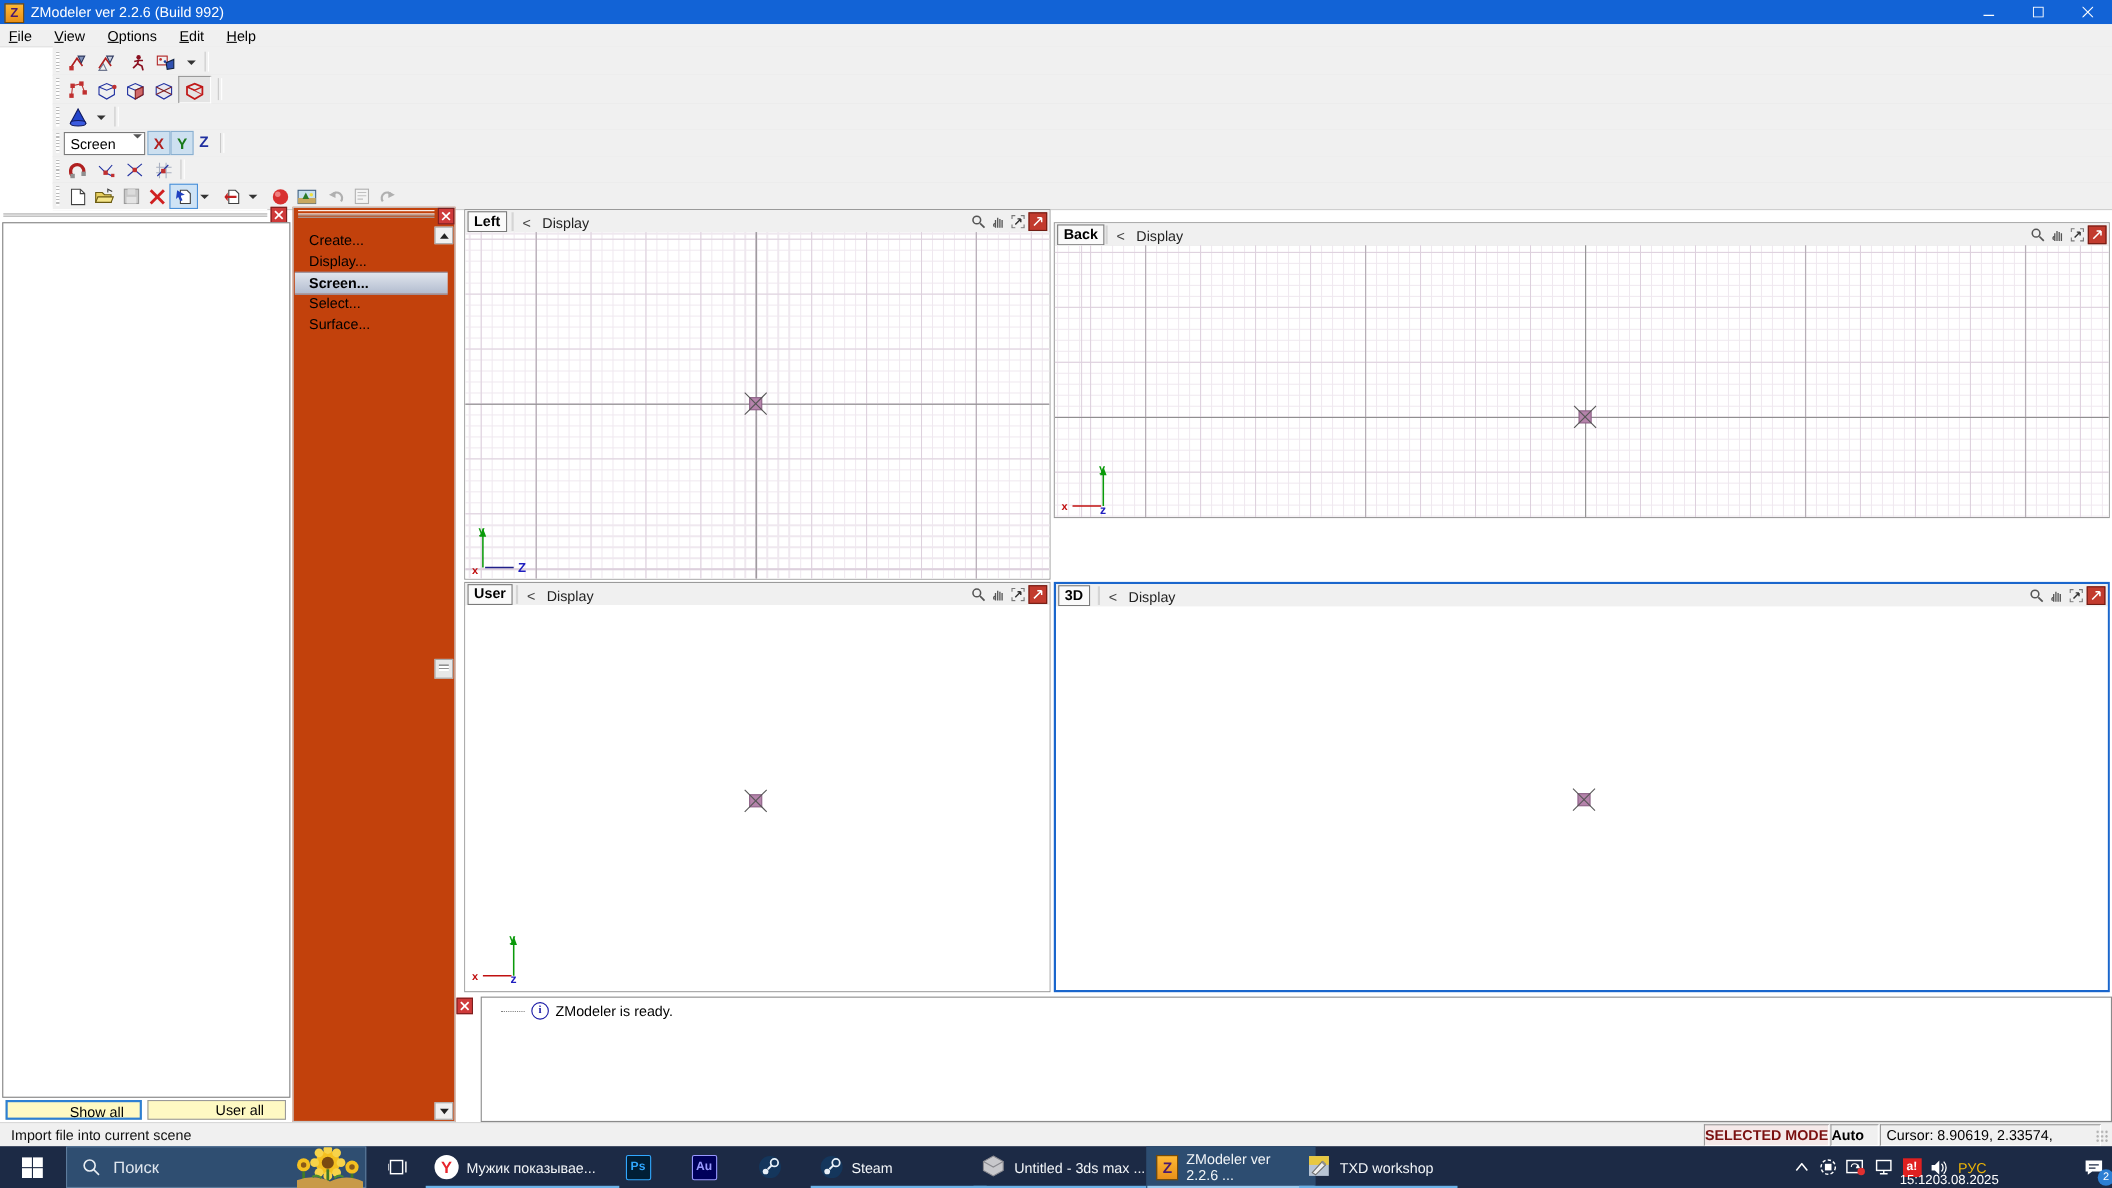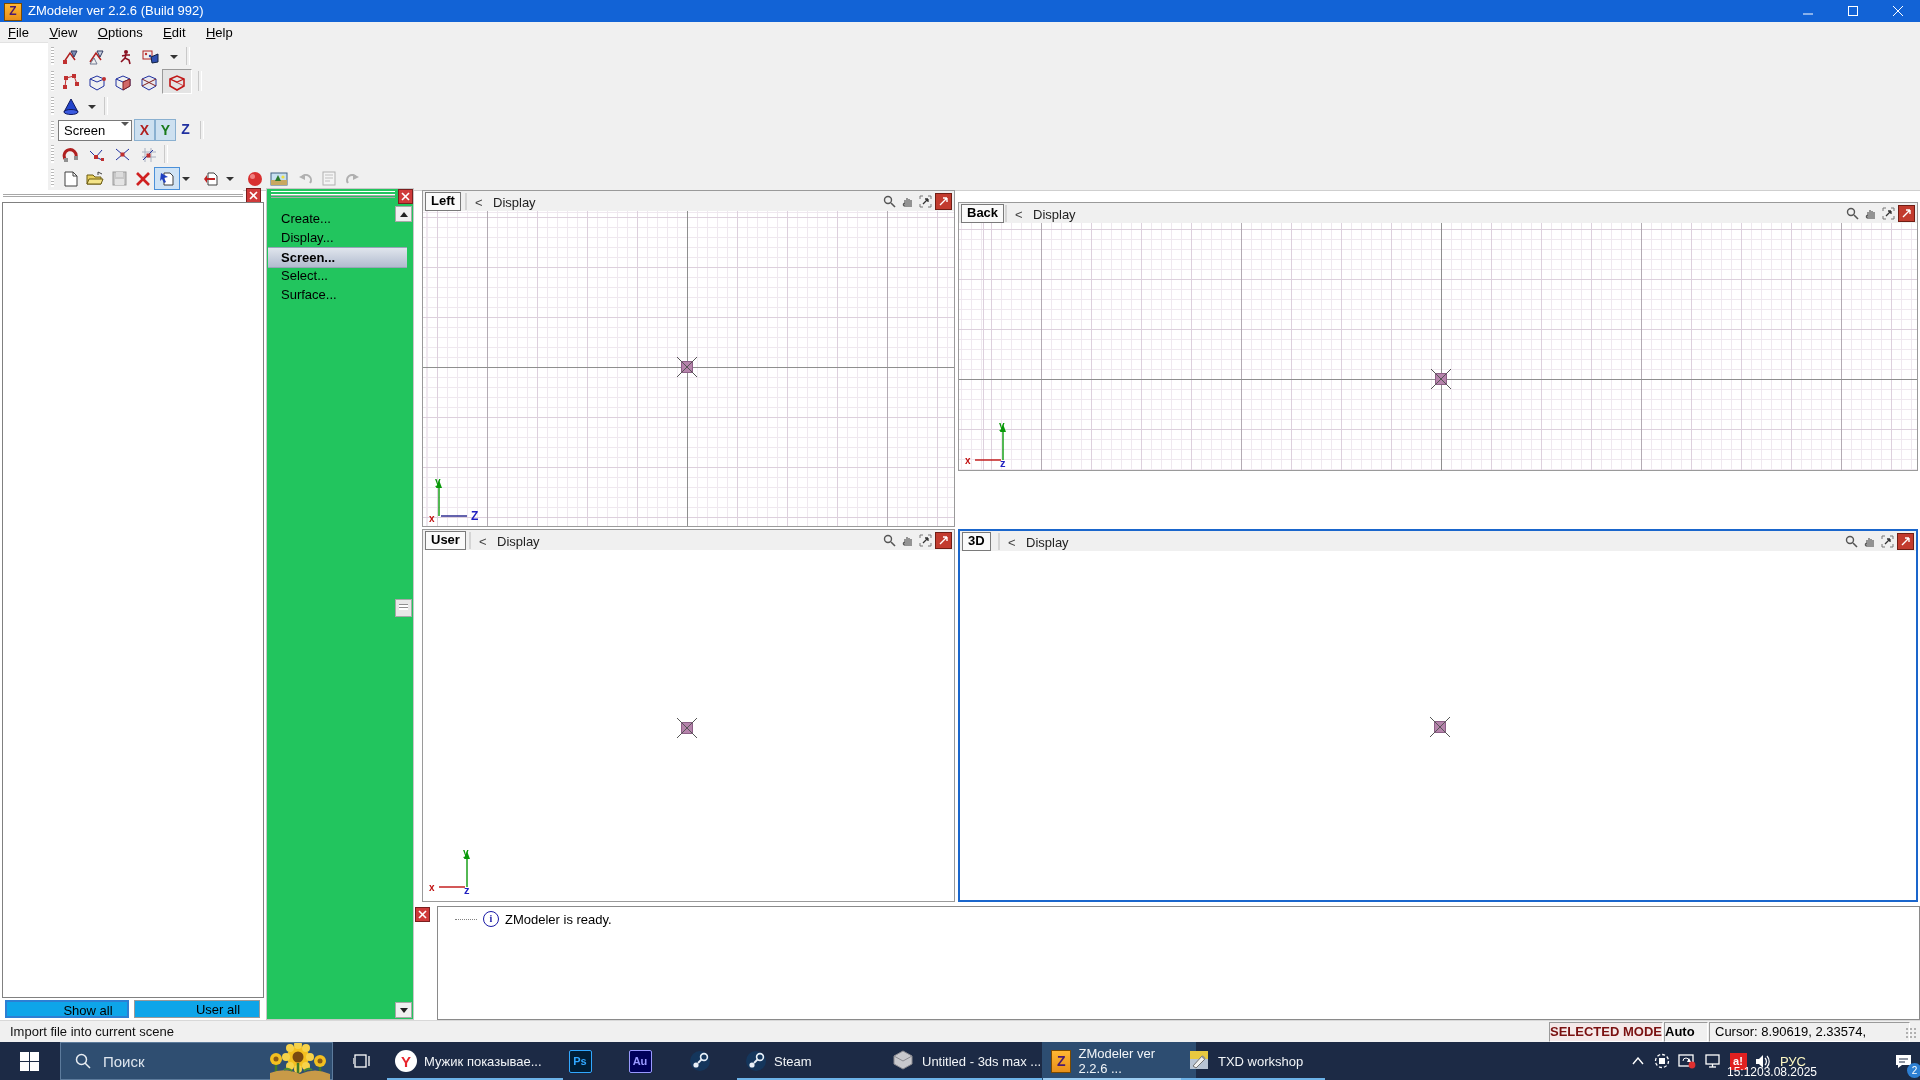--- a/index.html
+++ b/index.html
@@ -34,26 +34,26 @@
   #combo-screen .dd{position:absolute;right:2px;top:5px;}
   .axisbtn{position:absolute;top:1px;width:19px;height:20px;font-weight:bold;font-size:14px;text-align:center;line-height:20px;}
   .axisbtn.on{background:#cde0f0;border:1px solid #8ab0d0;}
   
   .phdr-grip{position:absolute;height:5px;border-top:1px solid #fff;border-bottom:1px solid #a8a8a8;}
   .phdr-grip:after{content:"";position:absolute;left:0;right:0;top:2px;border-top:1px solid #fff;border-bottom:1px solid #a8a8a8;height:0;}
   .closex{position:absolute;width:13px;height:13px;background:#cf3a3a;border:1px solid #7a1f1f;}
   .closex svg{position:absolute;left:2px;top:2px;}
   
   #tree-box{left:2px;top:202px;width:260px;height:794px;background:#fff;border:1px solid #808080;}
-  .pbtn{position:absolute;top:1000px;height:18px;background:#0ea5e9;border:1px solid #9a9a9a;
+  .pbtn{position:absolute;top:1000px;height:18px;background:#fef9c3;border:1px solid #9a9a9a;
         font-size:13px;text-align:center;line-height:16px;padding-left:48px;}
   #btn-showall{left:5px;width:124px;border:2px solid #2d7fd3;}
   #btn-hideall{left:134px;width:126px;}
   
-  #cmd-panel{left:266px;top:188px;width:146px;height:830px;background:#22c55e;border:1px solid #c8c8c8;}
+  #cmd-panel{left:266px;top:188px;width:146px;height:830px;background:#c2410c;border:1px solid #c8c8c8;}
   .cmd-item{position:absolute;left:1px;width:126px;height:19px;font-size:13px;line-height:19px;padding-left:13px;color:#000;}
   .cmd-item.sel{background:linear-gradient(#e0e5ed,#b2bccf);border-top:1px solid #98a3b8;border-bottom:1px solid #98a3b8;font-weight:bold;}
   .sb-btn{position:absolute;left:128px;width:15px;height:14px;background:#f0f0f0;border:1px solid #a8a8a8;display:flex;align-items:center;justify-content:center;}
   .tri-up{width:0;height:0;border-left:4px solid transparent;border-right:4px solid transparent;border-bottom:5px solid #222;}
   .tri-dn{width:0;height:0;border-left:4px solid transparent;border-right:4px solid transparent;border-top:5px solid #222;}
   #sb-thumb{position:absolute;left:128px;top:410px;width:15px;height:16px;background:#e8e8e8;border:1px solid #a8a8a8;}
   #sb-thumb:before{content:"";position:absolute;left:3px;right:3px;top:4px;height:6px;
         background:repeating-linear-gradient(to bottom,#909090 0 1px,#fff 1px 3px);}
   
   .viewport{position:absolute;background:#fff;border:1px solid #9a9a9a;box-sizing:border-box;}
@@ -104,21 +104,21 @@
   #tk-search input::placeholder{color:#dfe6ee;opacity:1;}
   .appico{width:22px;height:22px;flex:0 0 auto;display:flex;align-items:center;justify-content:center;}
   .ps-ico{width:21px;height:21px;background:#001e36;border:1px solid #31a8ff;color:#31a8ff;font-weight:bold;font-size:11px;
           display:flex;align-items:center;justify-content:center;border-radius:2px;}
   .au-ico{width:21px;height:21px;background:#00005b;border:1px solid #9999ff;color:#9999ff;font-weight:bold;font-size:11px;
           display:flex;align-items:center;justify-content:center;border-radius:2px;}
   .y-ico{width:22px;height:22px;background:#fff;border-radius:50%;color:#e8242b;font-weight:bold;font-size:15px;
          display:flex;align-items:center;justify-content:center;}
   .zm-ico{width:21px;height:21px;background:linear-gradient(#ffb833,#e8901a);border:1px solid #7a4a00;color:#4a1a6e;
           font-weight:bold;font-size:14px;display:flex;align-items:center;justify-content:center;}
-  .tray-txt{font-size:13px;color:#fef9c3;}
+  .tray-txt{font-size:13px;color:#eab308;}
   #tk-clock{left:1732px;width:80px;flex-direction:row;font-size:12px;line-height:15px;align-items:flex-end;text-align:center;}
   .badge{position:absolute;right:-4px;bottom:2px;width:15px;height:15px;background:#2d7fd3;border-radius:50%;
          color:#fff;font-size:10px;line-height:15px;text-align:center;}
 </style>
 </head>
 <body>
 
 <div id="screen">
 
   <div id="titlebar" class="abs">

